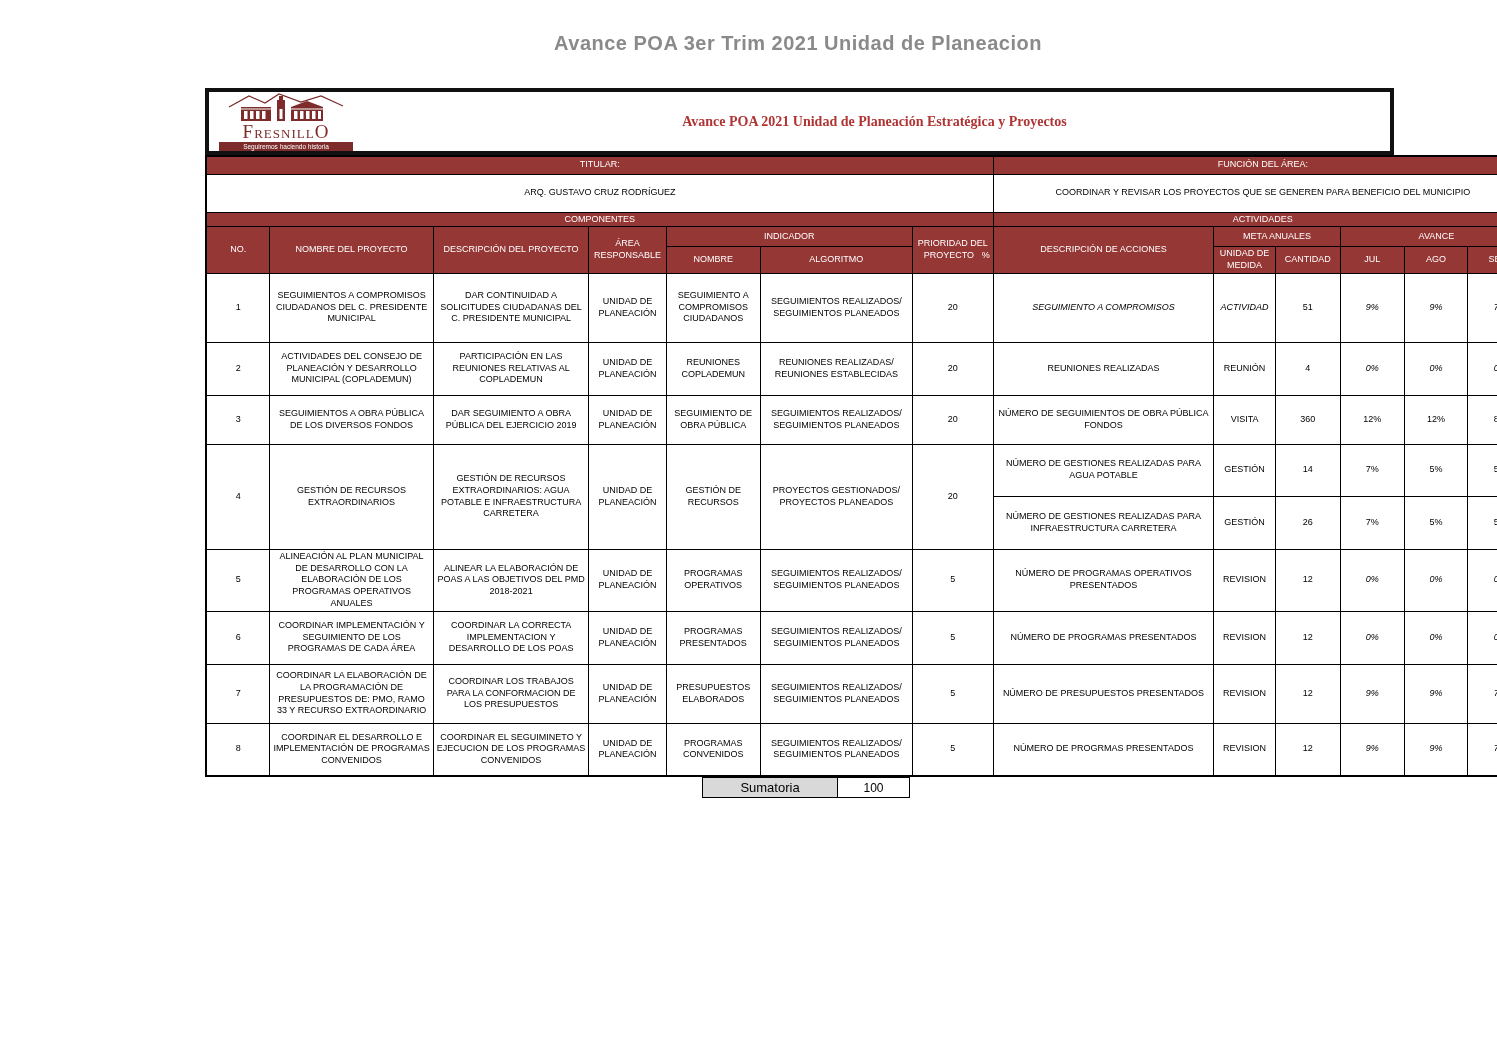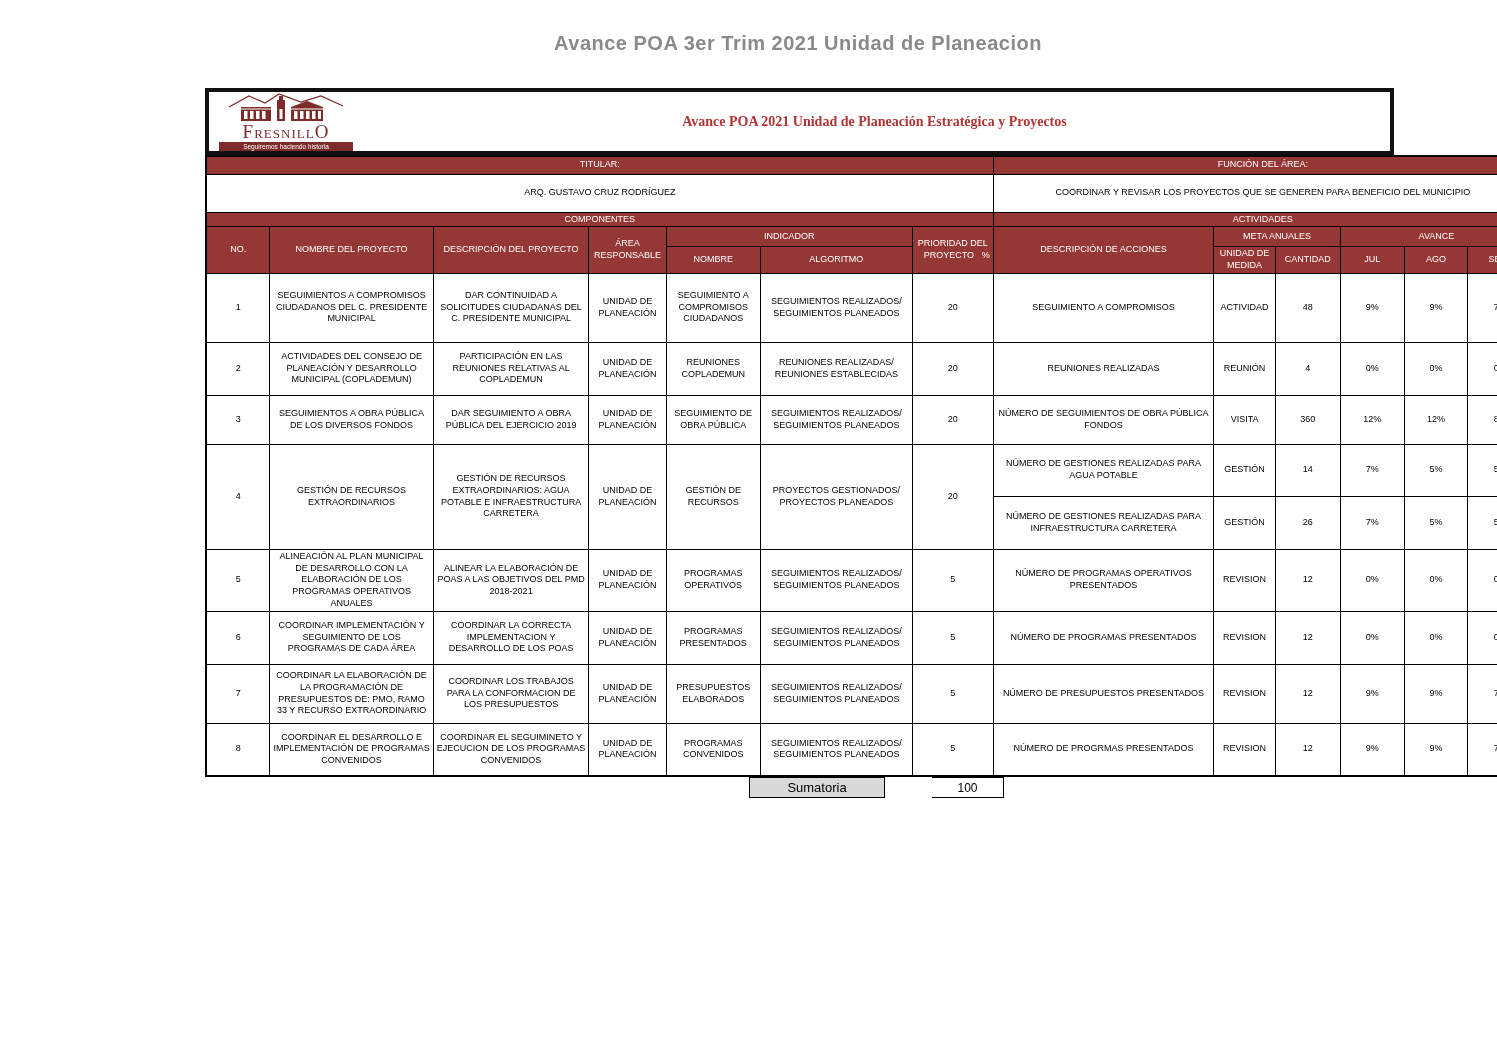--- a/index.html
+++ b/index.html
@@ -45,25 +45,25 @@
   .maroon { background:#953735; color:#fff; font-weight:bold; }
   .bar-label { font-size:9px; height:18px; }
   .section-bar { font-size:7.5px; font-weight:normal; height:13px; }
   .name-cell { font-weight:bold; font-size:10px; height:38px; }
   .colhead { font-size:8px; font-weight:normal; }
   .colhead-top { height:20px; }
   .colhead-bot { height:24px; }
   .prio-head { text-align:left; }
   .prio-head .pct-right { float:right; }
   td.cant { border-width:2px; font-weight:bold; }
-  .b { font-weight:bold; }
+  .b { font-weight:bold;font-style:italic; }
   td.acc { font-size:9px; }
 
   
-  .sum-row { display:flex; width:1189px; height:21px;gap:47px; }
+  .sum-row { display:flex; width:1189px; height:21px; }
   .sum-spacer { width:497px; }
   .sum-label {
     width:136px; background:#d9d9d9; border:1px solid #000;
     display:flex; align-items:center; justify-content:center; font-size:13px;
   }
   .sum-value {
     width:72px; border:1px solid #000; border-left:none;
     display:flex; align-items:center; justify-content:center; font-size:12px;
   }
 </style>
@@ -161,21 +161,21 @@
       <tr style="height: 69px;">
             <td>1</td>
             <td>SEGUIMIENTOS A COMPROMISOS CIUDADANOS DEL C. PRESIDENTE MUNICIPAL</td>
             <td>DAR CONTINUIDAD A SOLICITUDES CIUDADANAS DEL C. PRESIDENTE MUNICIPAL</td>
             <td>UNIDAD DE PLANEACIÓN</td>
             <td>SEGUIMIENTO A COMPROMISOS CIUDADANOS</td>
             <td>SEGUIMIENTOS REALIZADOS/ SEGUIMIENTOS PLANEADOS</td>
             <td>20</td>
             <td class="acc b">SEGUIMIENTO A COMPROMISOS</td>
             <td class="b">ACTIVIDAD</td>
-            <td class="cant">48</td>
+            <td class="cant">51</td>
             <td class="b">9%</td>
             <td class="b">9%</td>
             <td class="b">7%</td>
           </tr>
           <tr style="height: 53px;">
             <td>2</td>
             <td>ACTIVIDADES DEL CONSEJO DE PLANEACIÓN Y DESARROLLO MUNICIPAL (COPLADEMUN)</td>
             <td>PARTICIPACIÓN EN LAS REUNIONES RELATIVAS AL COPLADEMUN</td>
             <td>UNIDAD DE PLANEACIÓN</td>
             <td>REUNIONES COPLADEMUN</td>

